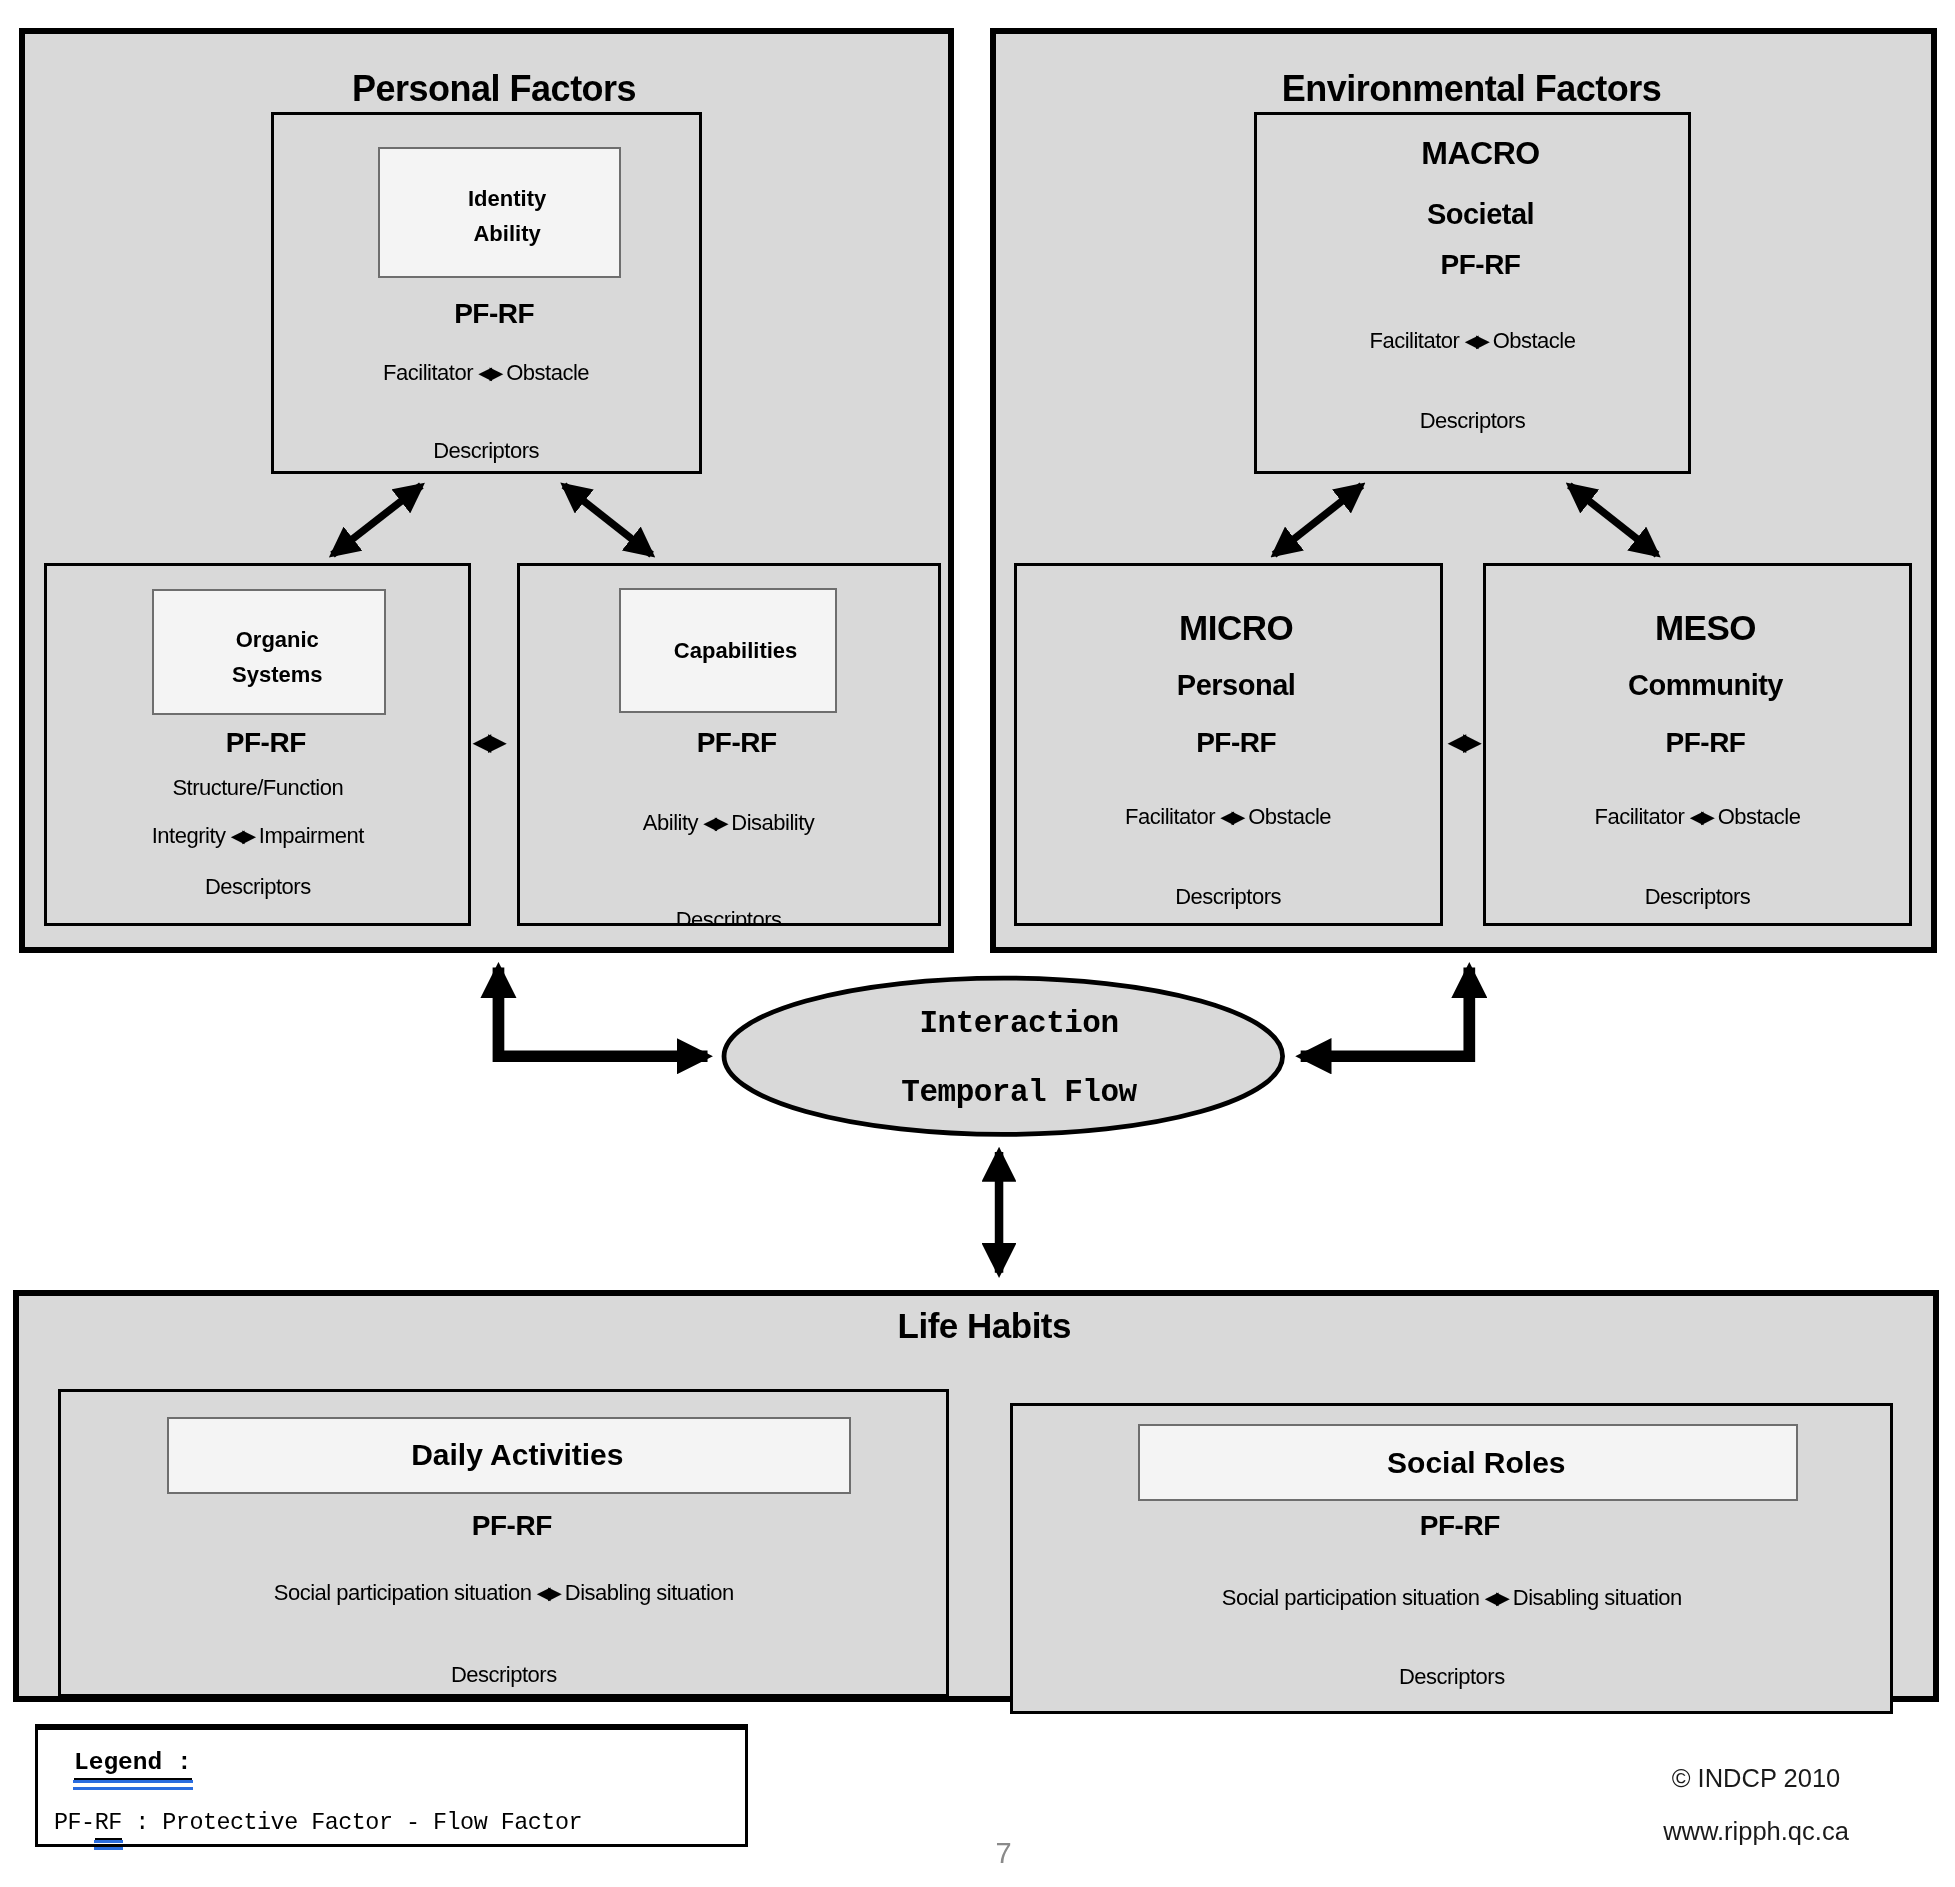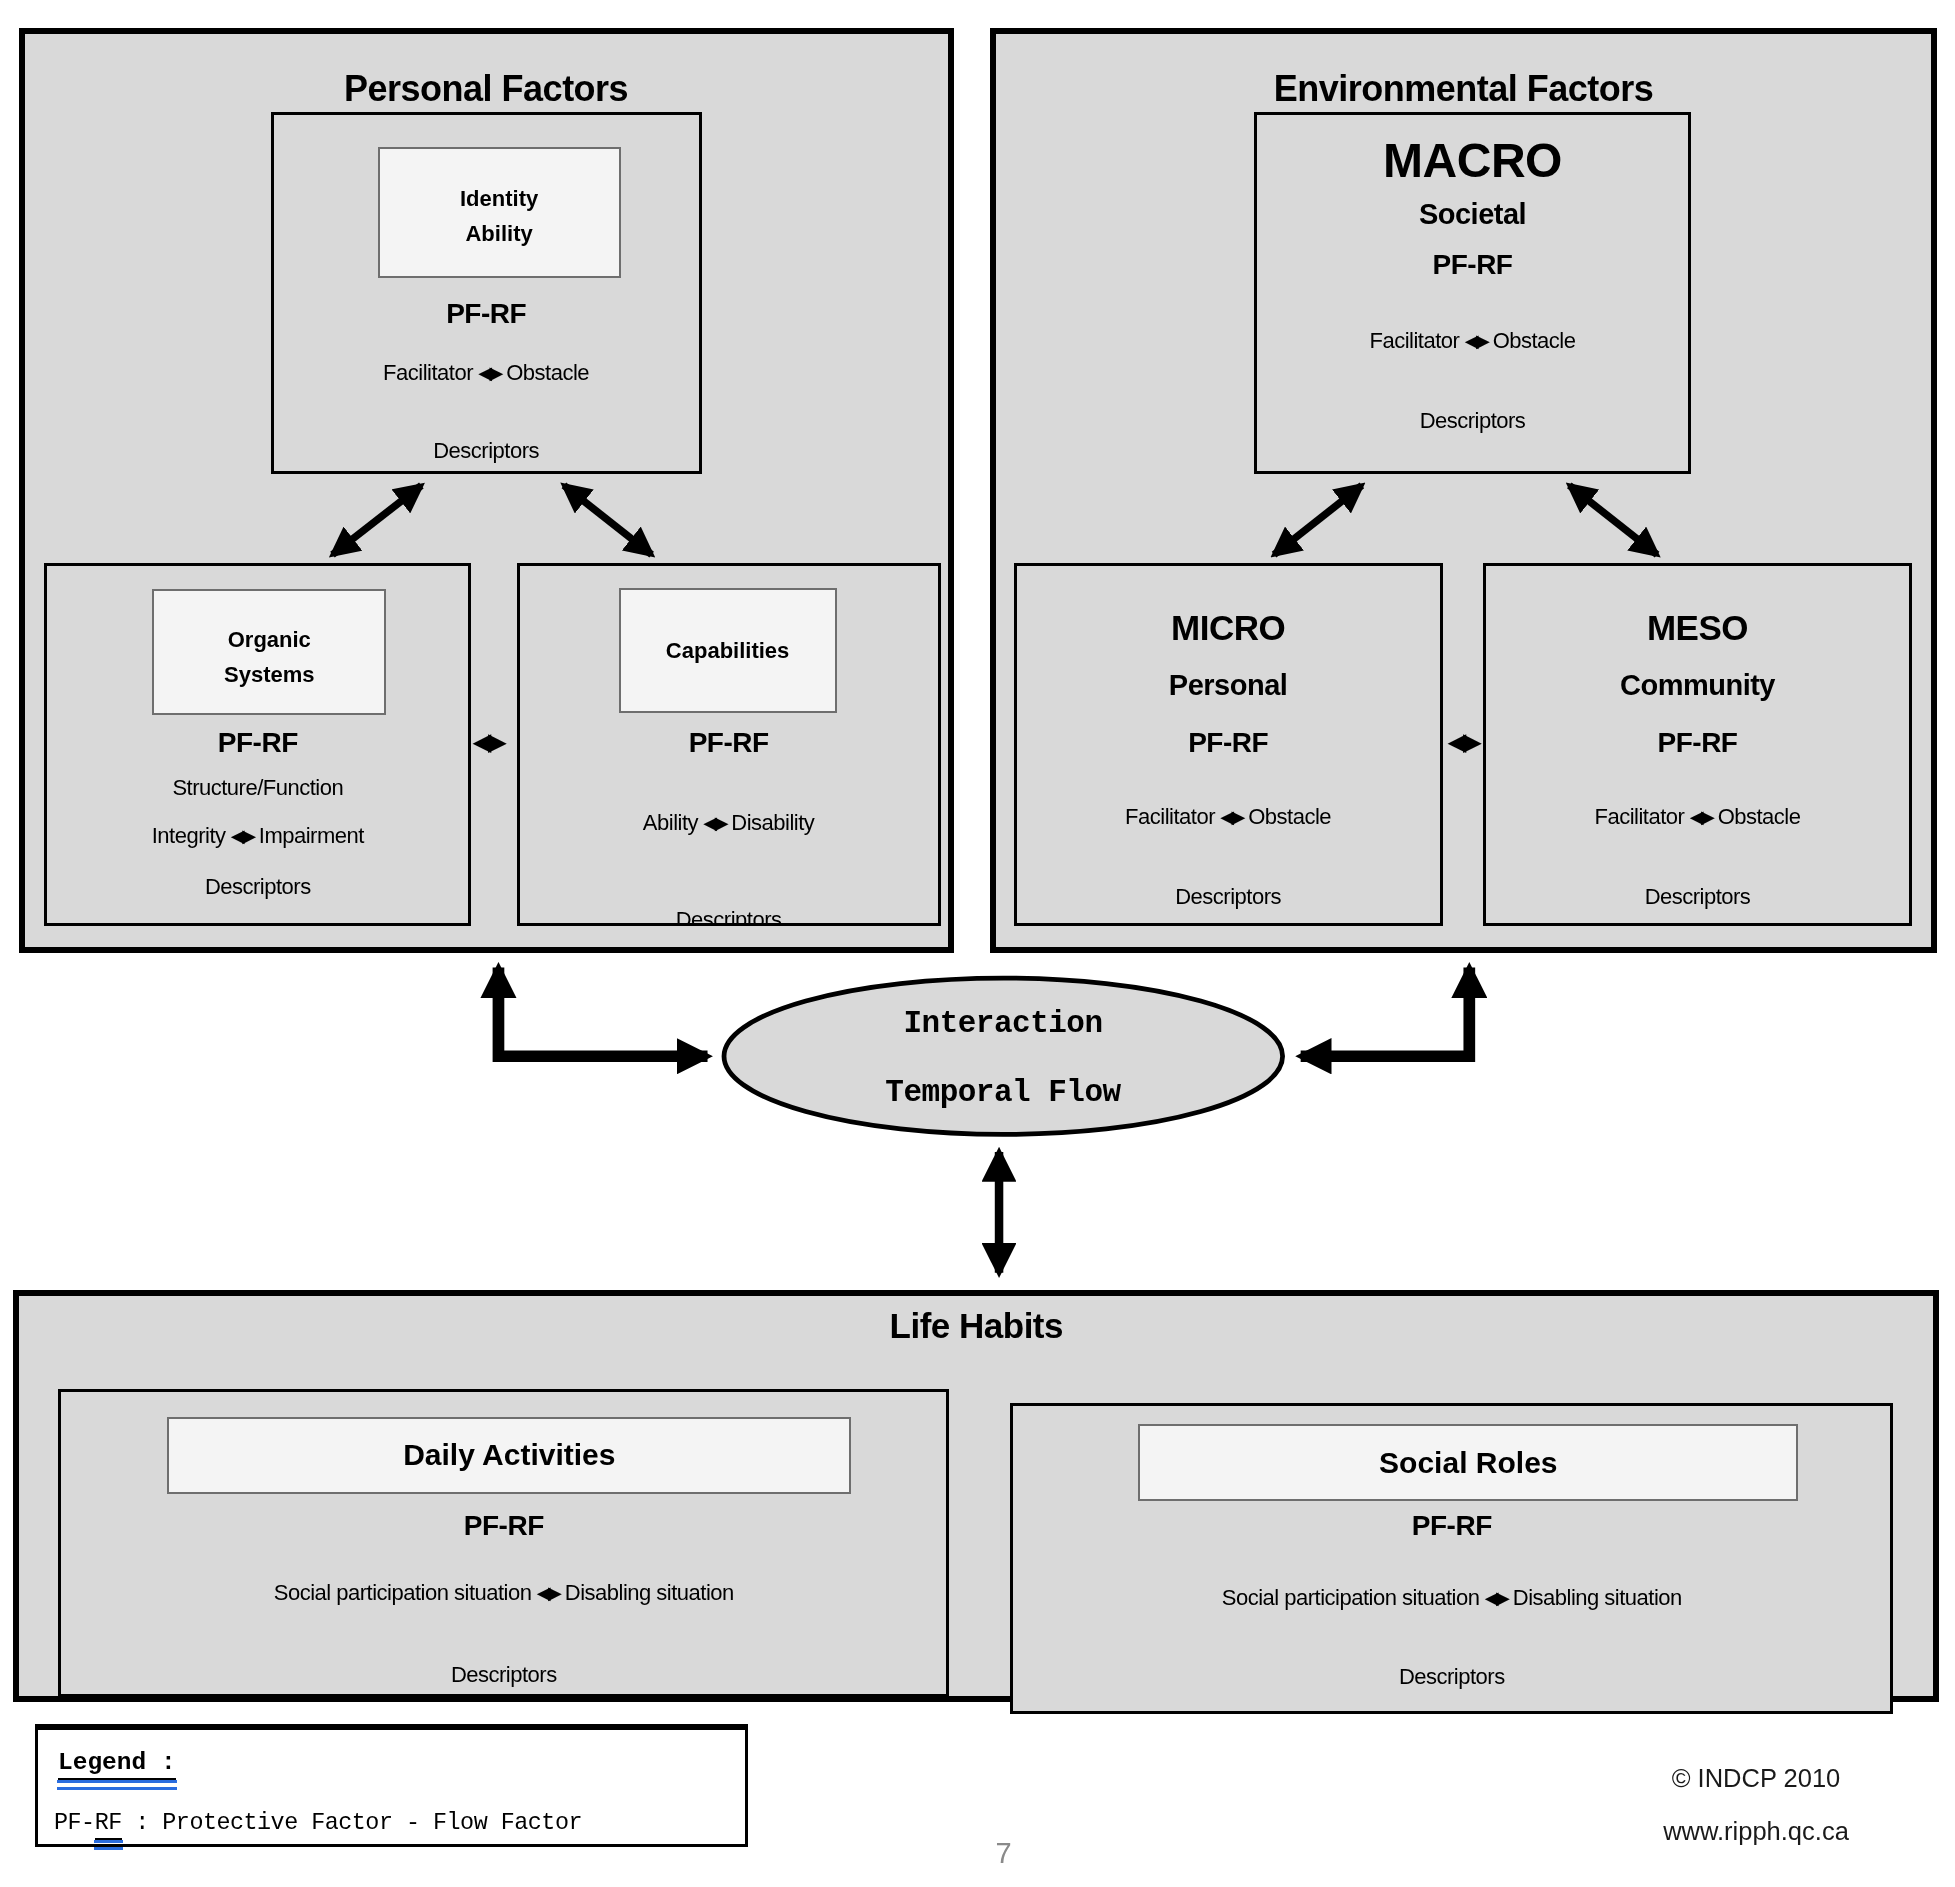--- a/index.html
+++ b/index.html
@@ -34,22 +34,22 @@
   .wbox {
     position:absolute; box-sizing:border-box;
     background:var(--titlebox_fill);
     border:2.7px solid var(--titlebox_border);
     display:flex; flex-direction:column; align-items:center; justify-content:center;
   }
   .row {
     position:absolute; left:0; right:0; text-align:center;
     line-height:1; letter-spacing:-0.5px; white-space:nowrap;
   }
-  .b { font-weight:bold; }
-  .f72 { font-size:48px; } .f68 { font-size:36px; } .f66 { font-size:35px; }
+  .b { font-weight:bold;margin-left:16px; }
+  .f72 { font-size:32px; } .f68 { font-size:36px; } .f66 { font-size:35px; }
   .f58 { font-size:31px;font-family:Liberation Mono, monospace; } .f56 { font-size:30px; } .f54 { font-size:29px; }
   .f52 { font-size:28px; } .f50 { font-size:22px; } .f48 { font-size:25.5px; }
   .f46 { font-size:24.5px; } .f44 { font-size:23.4px; }
   .da {
     font-size:0.82em; letter-spacing:-0.14em;
     display:inline-block; transform:translateY(-1.1px);
     margin:0 5.3px;
   }
   .connector {
     position:absolute; font-size:24.5px; letter-spacing:-0.14em;

